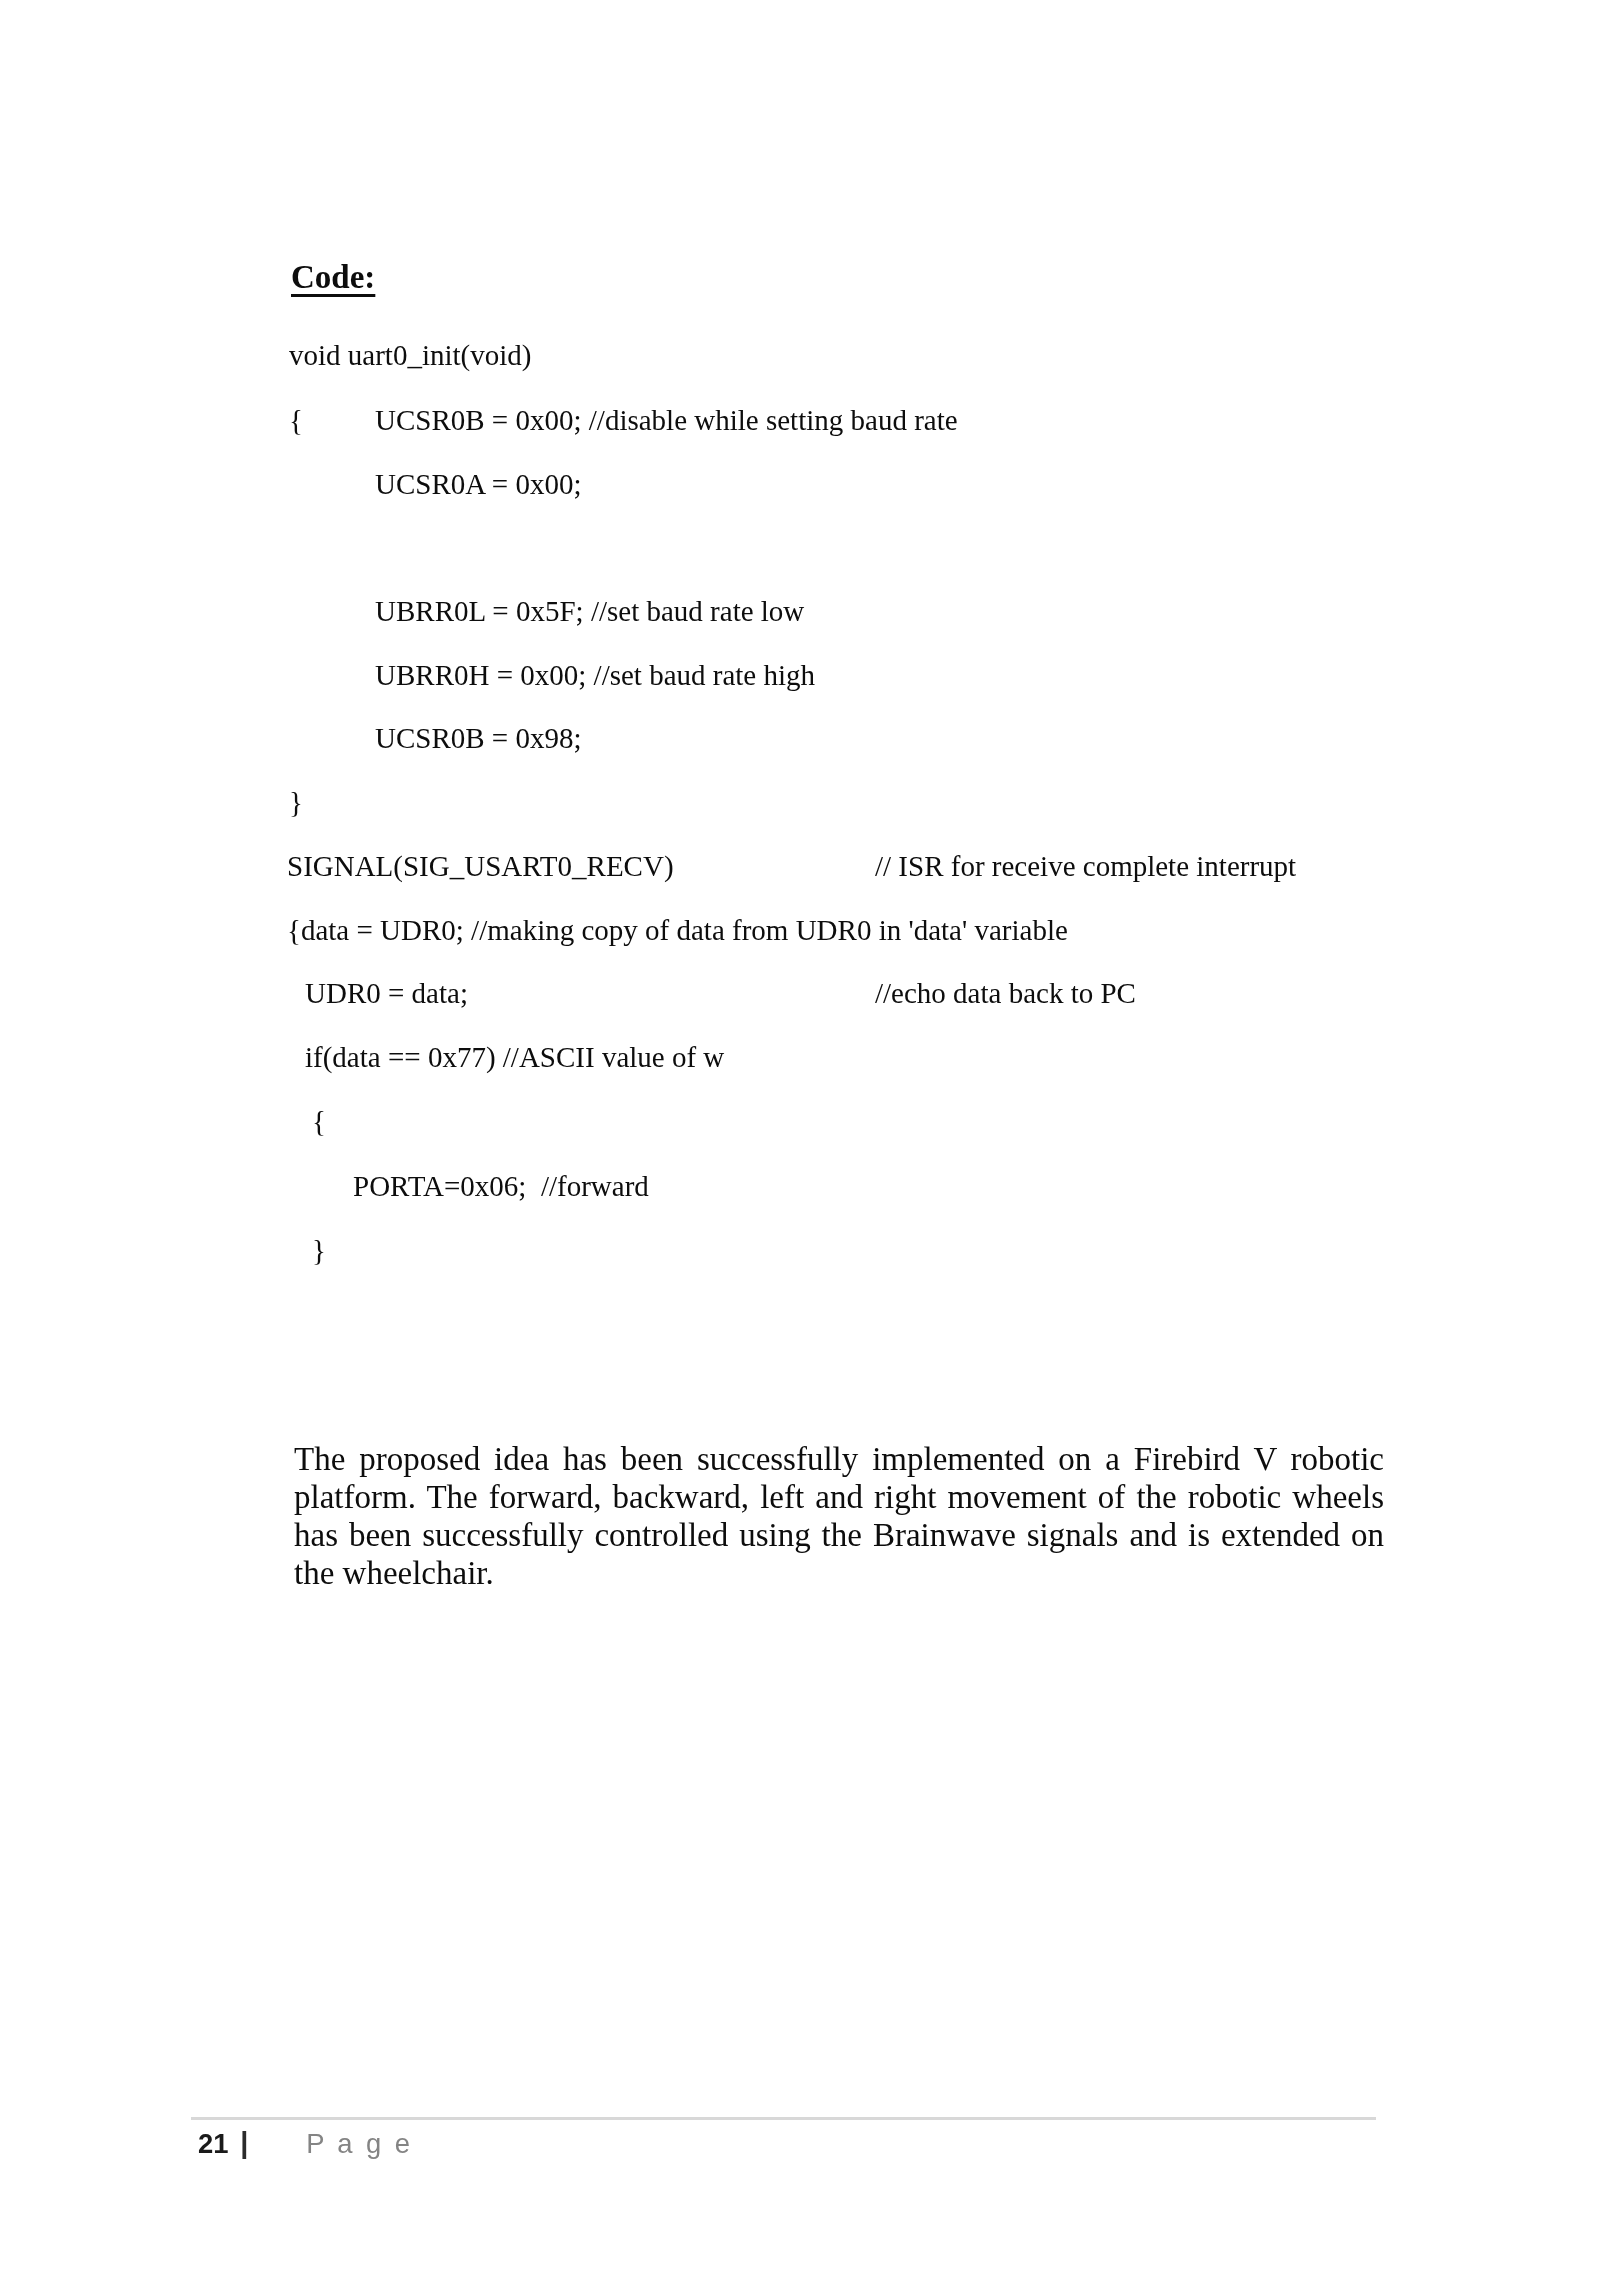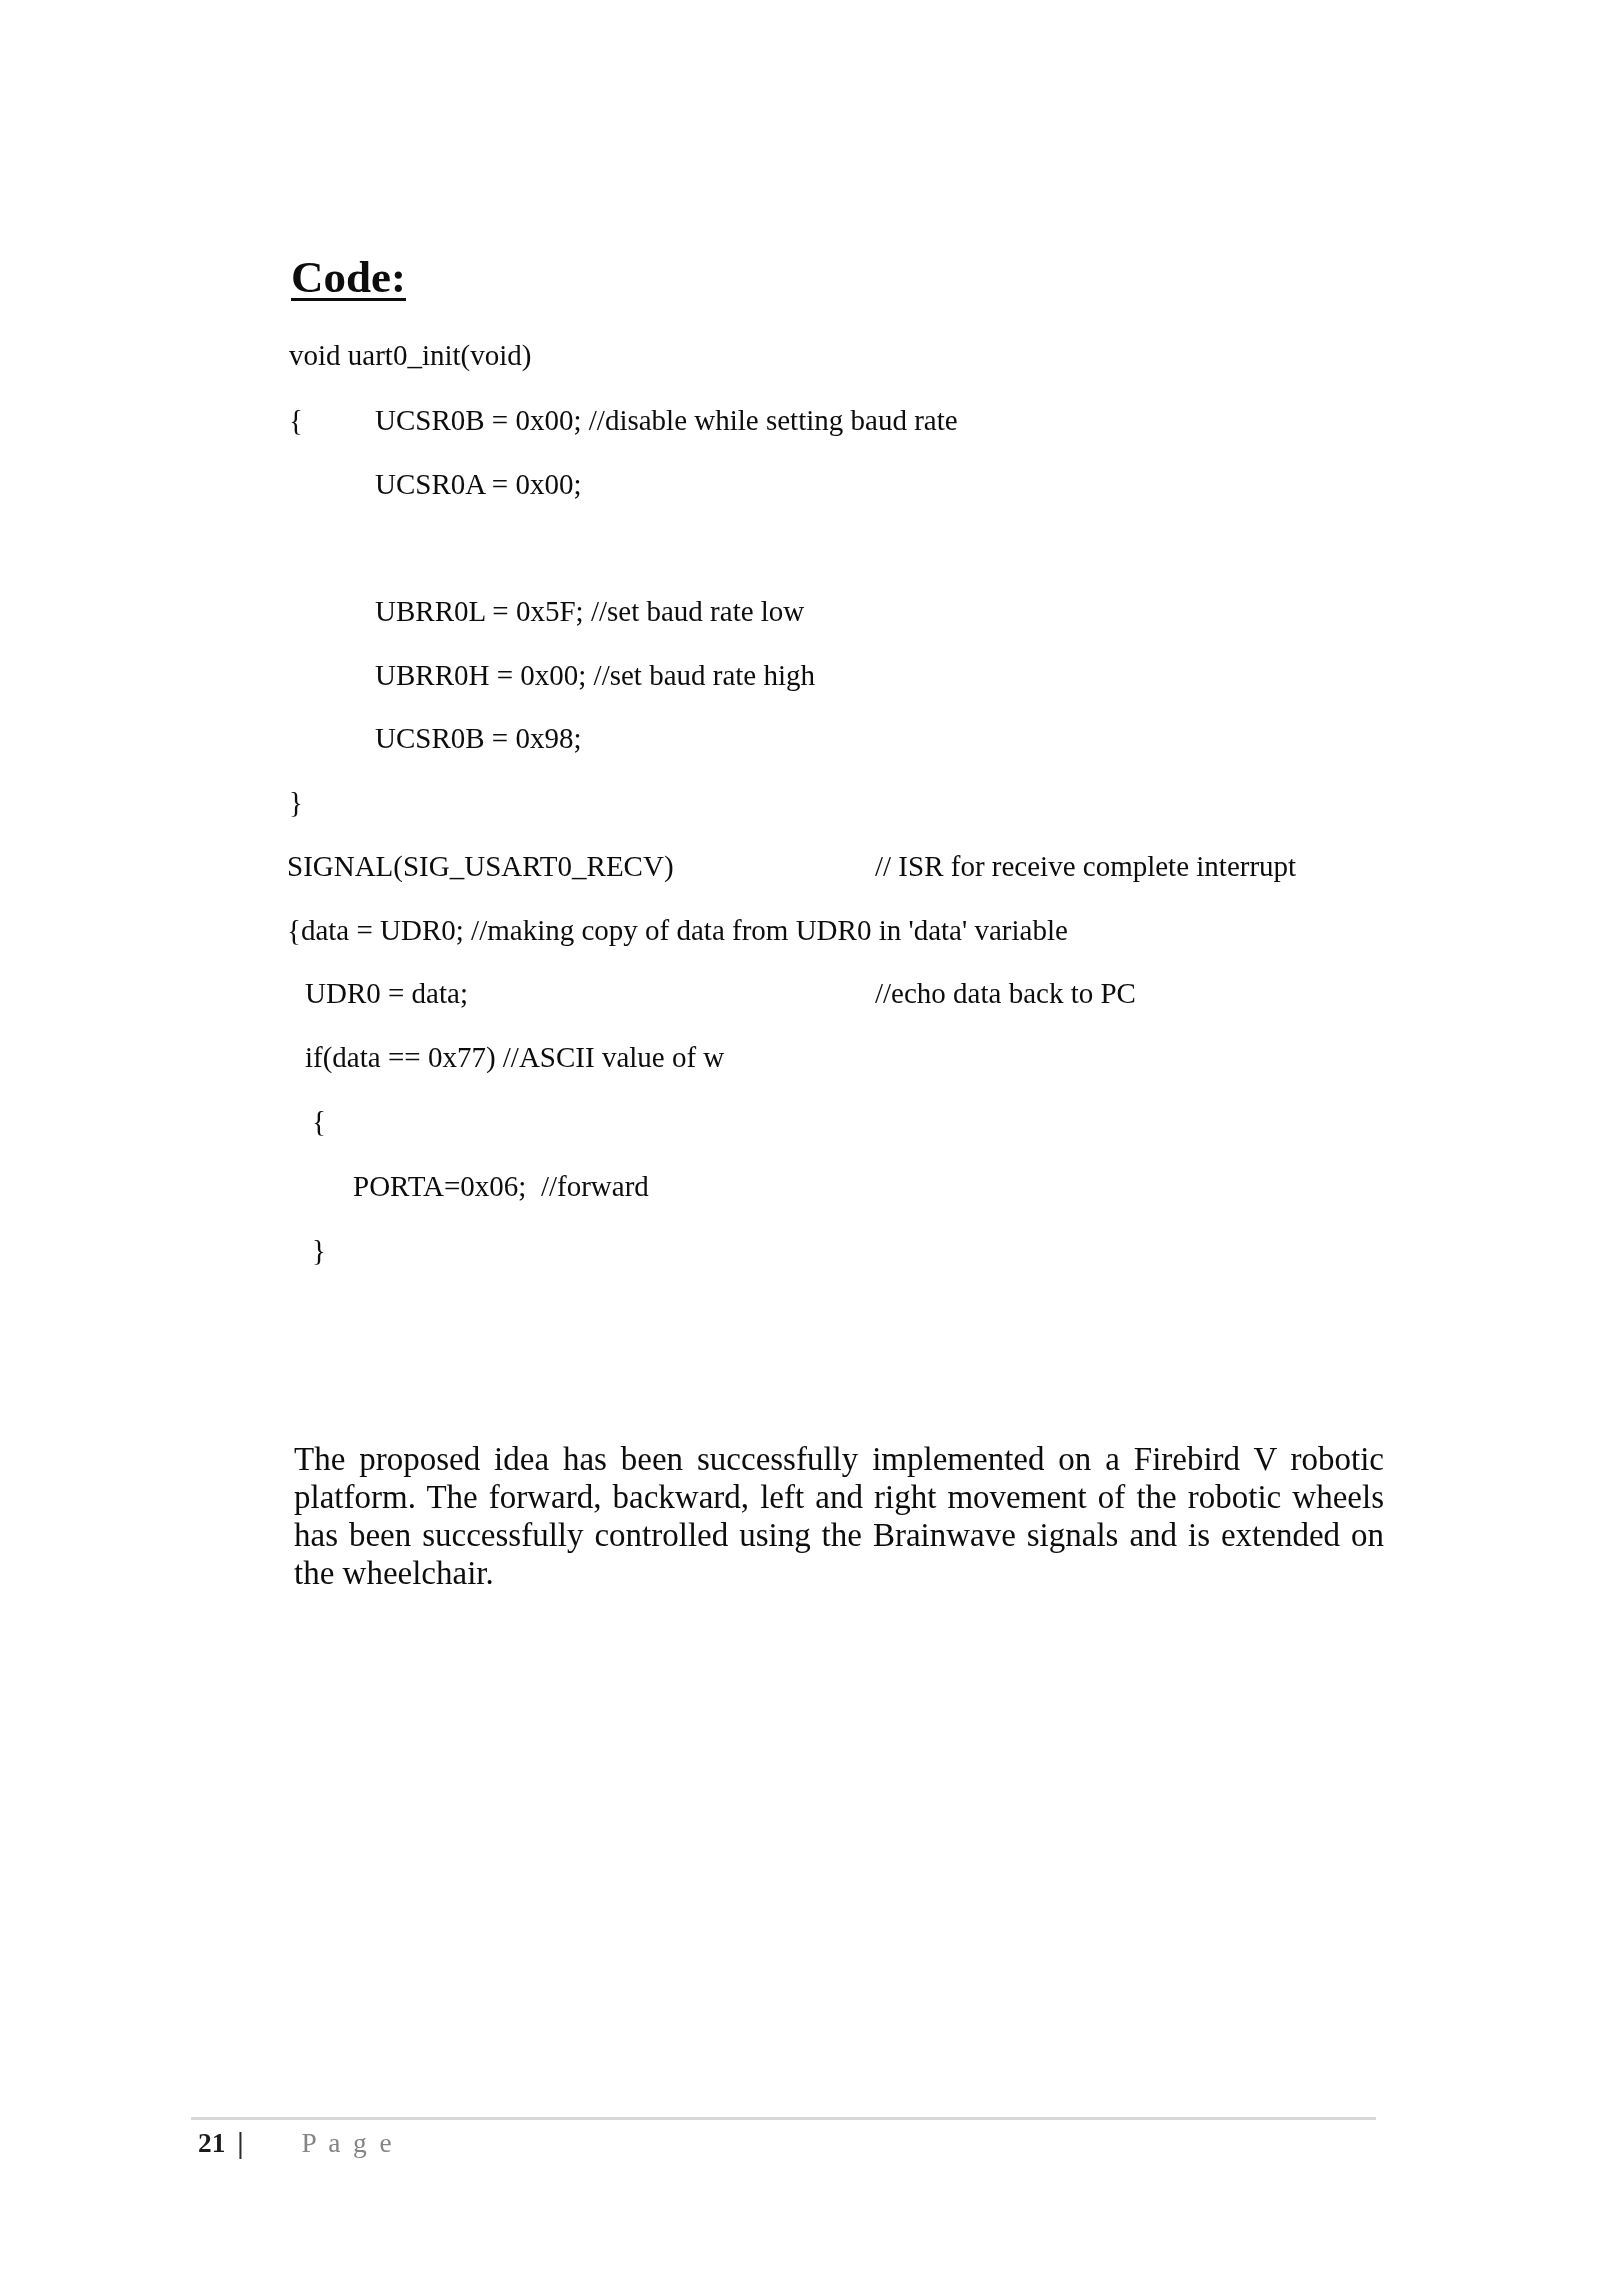--- a/index.html
+++ b/index.html
@@ -10,21 +10,21 @@
     background: #ffffff;
     overflow: hidden;
     font-family: "Liberation Serif", "DejaVu Serif", serif;
     color: #0d0d0d;
   }
   .heading {
     position: absolute;
     left: 291px;
     top: 257px;
     margin: 0;
-    font-size: 45px;
+    font-size: 33px;
     font-weight: bold;
     line-height: 41px;
     text-decoration: underline;
     text-decoration-thickness: 2.9px;
     text-underline-offset: 5.9px;
     white-space: pre;
   }
   .line {
     position: absolute;
     left: 0;
@@ -52,21 +52,21 @@
     height: 2.9px;
     background: #d8d8d8;
   }
   .footer {
     position: absolute;
     left: 198px;
     top: 2127px;
     height: 33px;
     display: flex;
     align-items: center;
-    font-family: Liberation Serif, serif;
+    font-family: Liberation Sans, sans-serif;
     font-size: 27.4px;
   }
   .footer .pagenum { font-weight: bold; color: #1a1a1a; }
   .footer .sep { font-weight: bold; color: #2b2b2b; margin: 0 9.8px 0 11.8px; font-size: 29px; }
   .footer .pagelabel { color: #848484; letter-spacing: 2.9px; margin-left: 48px; }
 </style>
 </head>
 <body>
 
 <div class="page">

